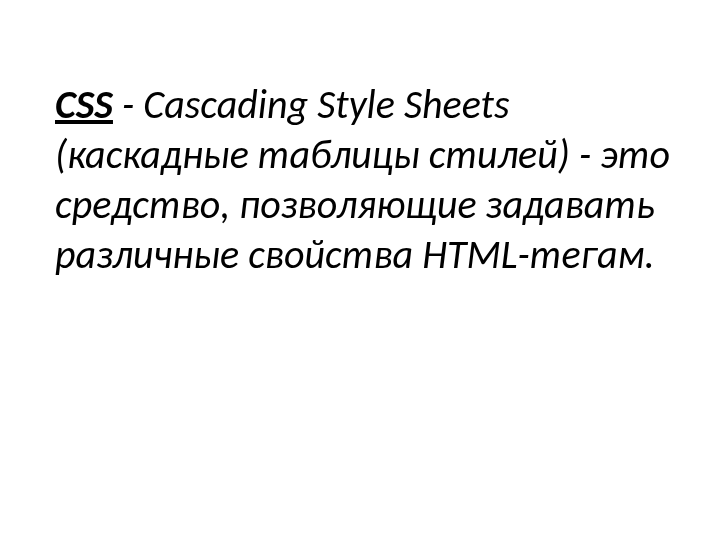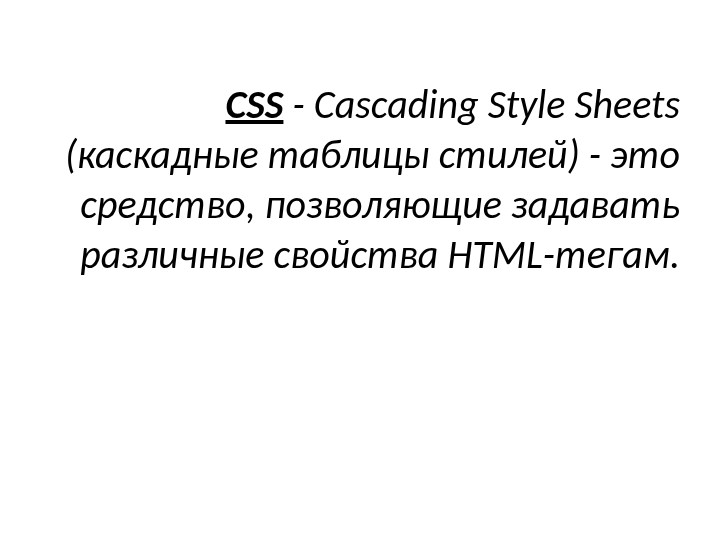--- a/index.html
+++ b/index.html
@@ -1,19 +1,18 @@
 <!DOCTYPE html>
 <html><head>
   <meta charset="utf-8">
   <style>
     * {
       margin: 0;
       padding: 0;
       box-sizing: border-box;
-      text-align: right;
     }
     body {
       width: 720px;
       height: 540px;
       background: #ffffff;
       font-family: Calibri, "Segoe UI", Arial, sans-serif;
       padding: 80px 40px 40px 55px;
     }
     .paragraph {
       font-size: 40px;

